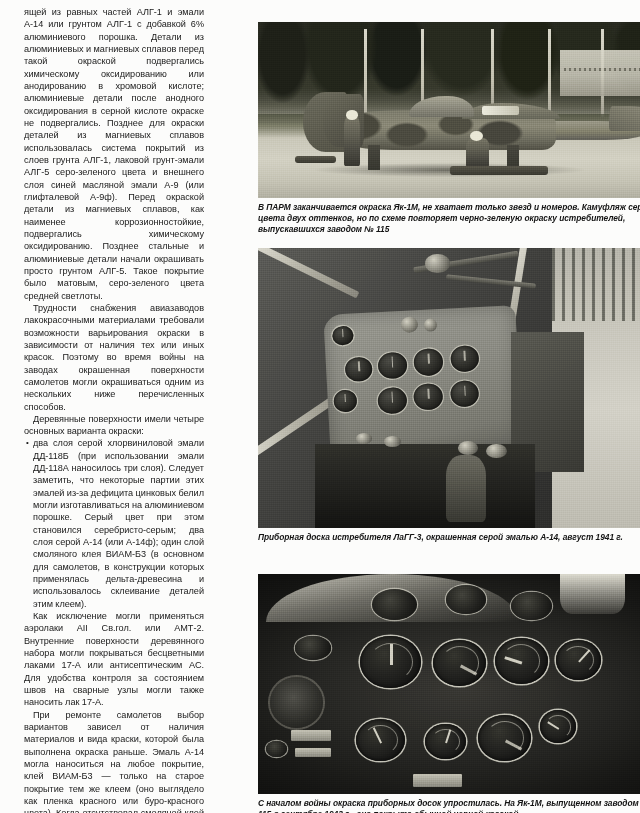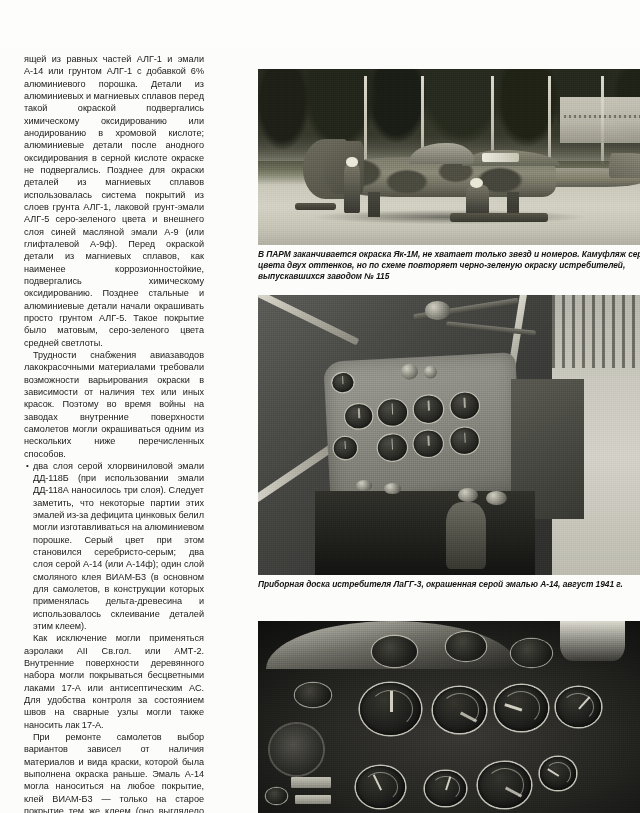--- a/index.html
+++ b/index.html
@@ -16,21 +16,20 @@
     background: #fdfdfc;
   }
 
   
   #page {
     position: absolute;
     inset: 0;
     display: flex;
     flex-direction: row;
     background: #fcfcfb;
-    margin-top: 47px;
   }
 
   
   #left-column {
     position: absolute;
     left: 24px;
     top: 6px;
     width: 180px;
     height: 800px;
   }
@@ -327,21 +326,22 @@
     border-radius: 0 0 18% 18% / 0 0 40% 40%;
   }
 </style>
 </head>
 <body>
 
 <div id="page">
 
   <div id="left-column">
     <p class="body-par no-indent">ящей из равных частей АЛГ-1 и эмали А-14 или грунтом АЛГ-1 с добавкой 6% алюминиевого порошка. Детали из алюминиевых и магниевых сплавов перед такой окраской подвергались химическому оксидированию или анодированию в хромовой кислоте; алюминиевые детали после анодного оксидирования в серной кислоте окраске не подвергались. Позднее для окраски деталей из магниевых сплавов использовалась система покрытий из слоев грунта АЛГ-1, лаковой грунт-эмали АЛГ-5 серо-зеленого цвета и внешнего слоя синей масляной эмали А-9 (или глифталевой А-9ф). Перед окраской детали из магниевых сплавов, как наименее коррозионностойкие, подвергались химическому оксидированию. Позднее стальные и алюминиевые детали начали окрашивать просто грунтом АЛГ-5. Такое покрытие было матовым, серо-зеленого цвета средней светлоты.</p>
-    <p class="body-par">Трудности снабжения авиазаводов лакокрасочными материалами требовали возможности варьирования окраски в зависимости от наличия тех или иных красок. Поэтому во время войны на заводах внутренние поверхности самолетов могли окрашиваться одним из нескольких ниже перечисленных способов.</p>
+    <p class="body-par">Трудности снабжения авиазаводов лакокрасочными материалами требовали возможности варьирования окраски в зависимости от наличия тех или иных красок. Поэтому во время войны на заводах окрашенная поверхности самолетов могли окрашиваться одним из нескольких ниже перечисленных способов.</p>
+    <p class="body-par">Деревянные поверхности имели четыре основных варианта окраски:</p>
     <p class="body-par bullet">два слоя серой хлорвиниловой эмали ДД-118Б (при использовании эмали ДД-118А наносилось три слоя). Следует заметить, что некоторые партии этих эмалей из-за дефицита цинковых белил могли изготавливаться на алюминиевом порошке. Серый цвет при этом становился серебристо-серым; два слоя серой А-14 (или А-14ф); один слой смоляного клея ВИАМ-Б3 (в основном для самолетов, в конструкции которых применялась дельта-древесина и использовалось склеивание деталей этим клеем).</p>
     <p class="body-par">Как исключение могли применяться аэролаки АII Св.гол. или АМТ-2. Внутренние поверхности деревянного набора могли покрываться бесцветными лаками 17-А или антисептическим АС. Для удобства контроля за состоянием швов на сварные узлы могли также наносить лак 17-А.</p>
     <p class="body-par">При ремонте самолетов выбор вариантов зависел от наличия материалов и вида краски, которой была выполнена окраска раньше. Эмаль А-14 могла наноситься на любое покрытие, клей ВИАМ-Б3 — только на старое покрытие тем же клеем (оно выглядело как пленка красного или буро-красного цвета). Когда отсутствовал смоляной клей или работа велась при низкой температуре могла использоваться хлорвиниловая эмаль ДД-118Б. Окраска внутренней поверхности лаком АII Ал при ремонтах, как правило, не выполнялась из-за его дефицитности.</p>
 
   </div>
 
   <div id="right-column">
 
     <figure class="figure" style="top:6px;">
       <div class="photo" id="photo-1">

